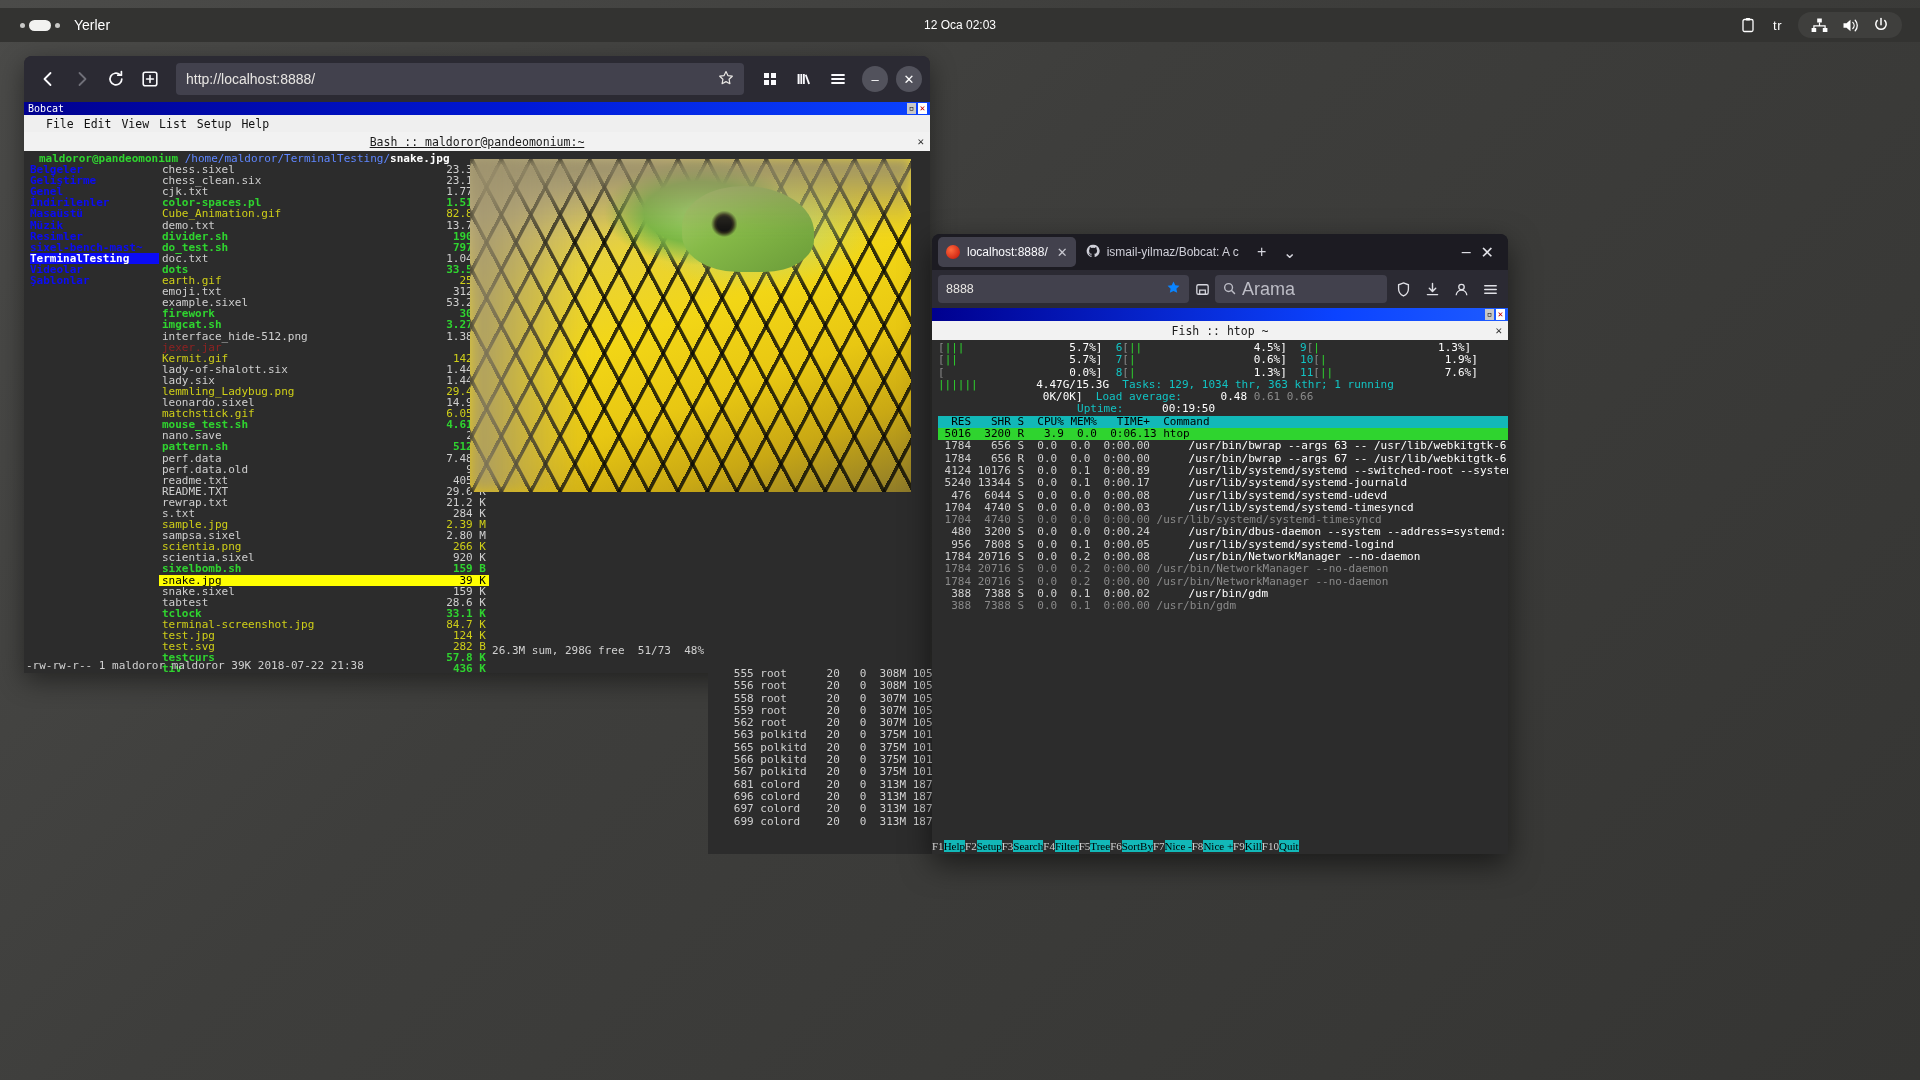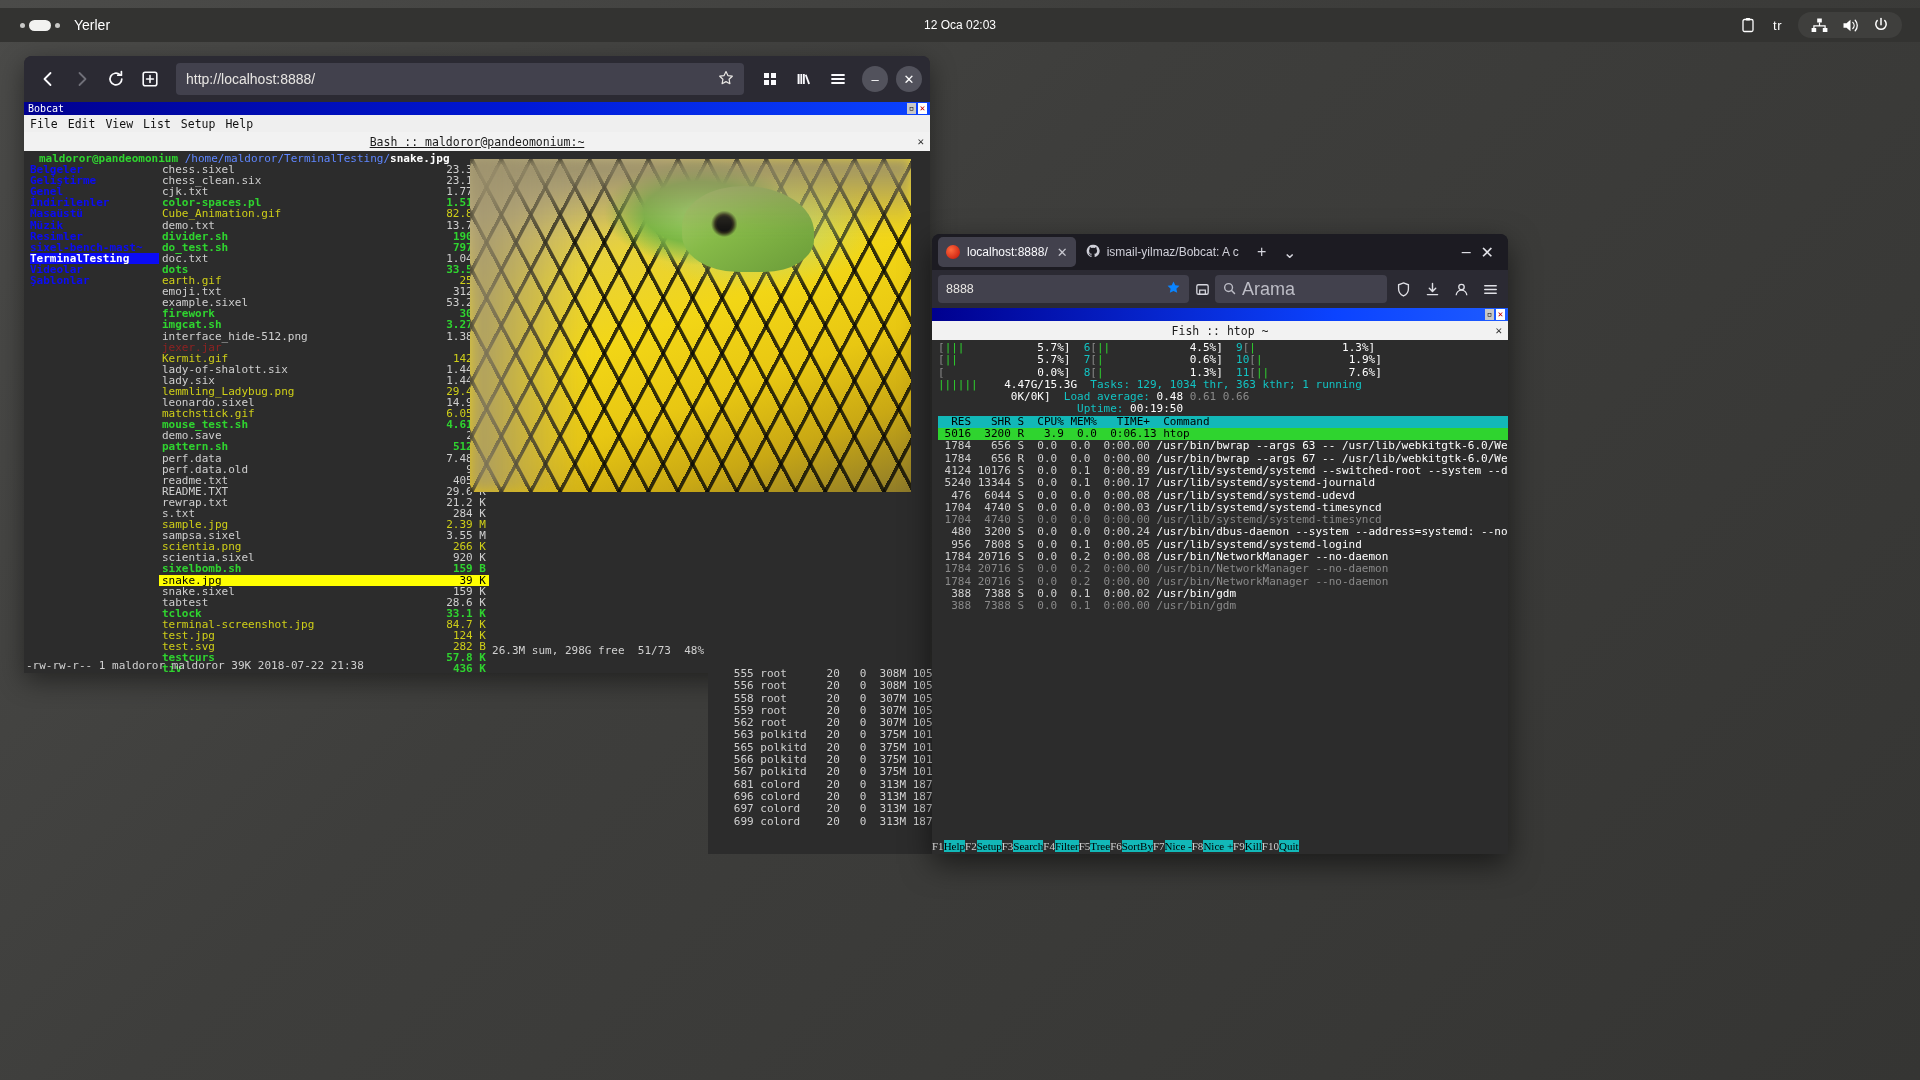--- a/index.html
+++ b/index.html
@@ -89,21 +89,21 @@
     color: #fff; font-size: 10px; line-height: 13px; padding-left: 4px;
     display: flex; align-items: center;
   }
   .bobcat-title .bt-label { flex: 1; }
   .bobcat-title .bt-btns { display: flex; gap: 2px; padding-right: 3px; }
   .bt-sq { width: 9px; height: 11px; background: #c8c8c8; color: #000; font-size: 9px;
            line-height: 11px; text-align: center; }
   .bt-sq.red { background: #ffffff; color: #c00000; font-weight: bold; }
   .bobcat-menu {
     height: 17px; background: #efefef; color: #111;
-    font-size: 11.5px; display: flex; align-items: center; gap: 10px; padding-left: 6px;
+    font-size: 11.5px; display: flex; align-items: center; gap: 10px; padding-left: 22px;
     font-family: "DejaVu Sans Mono", monospace;
   }
   .bobcat-tabbar {
     height: 19px; background: #f2f2f2; color: #1a1a1a;
     font-size: 11.5px; display: flex; align-items: center; justify-content: center;
     position: relative;
     font-family: "DejaVu Sans Mono", monospace;
     text-decoration: underline;
   }
   .bobcat-tabbar .tab-x { position: absolute; right: 6px; color: #333; font-size: 11px; }
@@ -238,21 +238,21 @@
   .htop-tab .tab-x { position: absolute; right: 6px; font-size: 11px; color: #333; }
   .htop-body {
     position: absolute; left: 0; right: 0; top: 32px; bottom: 0;
     background: #2c2c2c; color: #d0d0d0;
     font-family: "DejaVu Sans Mono", monospace;
     font-size: 11px; line-height: 12.3px;
     padding: 2px 0 0 6px; white-space: pre; overflow: hidden;
   }
   .htop-body .cy { color: #12c3c3; }
   .htop-body .gr { color: #2fd42f; }
-  .htop-body .wh { color: #ffffff; }
+  .htop-body .wh { color: #ffffff; margin-left: 32px; }
   .htop-body .dim { color: #8a8a8a; }
   .htop-hdr { background: #12b8b8; color: #000000; display: block; }
   .htop-sel { background: #2fd42f; color: #000000; display: block; }
   .htop-fn {
     position: absolute; left: 0; right: 8px; bottom: 0; height: 15px;
     background: #2c2c2c; font-family: Liberation Serif, serif;
     font-size: 11px; line-height: 15px; white-space: pre;
   }
   .fk { color: #d0d0d0; }
   .fl { background: #12b8b8; color: #000; }
@@ -428,30 +428,30 @@
               <div class="mc-row"><span class="fname c-green">imgcat.sh</span><span class="fsize c-green">3.27 K</span></div>
               <div class="mc-row"><span class="fname c-white">interface_hide-512.png</span><span class="fsize c-white">1.38 K</span></div>
               <div class="mc-row"><span class="fname c-red">jexer.jar</span><span class="fsize c-red"></span></div>
               <div class="mc-row"><span class="fname c-yellow">Kermit.gif</span><span class="fsize c-yellow">142 K</span></div>
               <div class="mc-row"><span class="fname c-white">lady-of-shalott.six</span><span class="fsize c-white">1.44 M</span></div>
               <div class="mc-row"><span class="fname c-white">lady.six</span><span class="fsize c-white">1.44 M</span></div>
               <div class="mc-row"><span class="fname c-yellow">lemmling_Ladybug.png</span><span class="fsize c-yellow">29.4 K</span></div>
               <div class="mc-row"><span class="fname c-white">leonardo.sixel</span><span class="fsize c-white">14.9 K</span></div>
               <div class="mc-row"><span class="fname c-yellow">matchstick.gif</span><span class="fsize c-yellow">6.05 M</span></div>
               <div class="mc-row"><span class="fname c-green">mouse_test.sh</span><span class="fsize c-green">4.61 K</span></div>
-              <div class="mc-row"><span class="fname c-white">demo.save</span><span class="fsize c-white">2 B</span></div>
+              <div class="mc-row"><span class="fname c-white">nano.save</span><span class="fsize c-white">2 B</span></div>
               <div class="mc-row"><span class="fname c-green">pattern.sh</span><span class="fsize c-green">512 B</span></div>
               <div class="mc-row"><span class="fname c-white">perf.data</span><span class="fsize c-white">7.48 K</span></div>
               <div class="mc-row"><span class="fname c-white">perf.data.old</span><span class="fsize c-white">9 K</span></div>
               <div class="mc-row"><span class="fname c-white">readme.txt</span><span class="fsize c-white">405 B</span></div>
               <div class="mc-row"><span class="fname c-white">README.TXT</span><span class="fsize c-white">29.6 K</span></div>
               <div class="mc-row"><span class="fname c-white">rewrap.txt</span><span class="fsize c-white">21.2 K</span></div>
               <div class="mc-row"><span class="fname c-white">s.txt</span><span class="fsize c-white">284 K</span></div>
               <div class="mc-row"><span class="fname c-yellow">sample.jpg</span><span class="fsize c-yellow">2.39 M</span></div>
-              <div class="mc-row"><span class="fname c-white">sampsa.sixel</span><span class="fsize c-white">3.55 M</span></div>
+              <div class="mc-row"><span class="fname c-white">sampsa.sixel</span><span class="fsize c-white">2.80 M</span></div>
               <div class="mc-row"><span class="fname c-yellow">scientia.png</span><span class="fsize c-yellow">266 K</span></div>
               <div class="mc-row"><span class="fname c-white">scientia.sixel</span><span class="fsize c-white">920 K</span></div>
               <div class="mc-row"><span class="fname c-green">sixelbomb.sh</span><span class="fsize c-green">159 B</span></div>
               <div class="mc-row sel"><span class="fname ">snake.jpg</span><span class="fsize ">39 K</span></div>
               <div class="mc-row"><span class="fname c-white">snake.sixel</span><span class="fsize c-white">159 K</span></div>
               <div class="mc-row"><span class="fname c-white">tabtest</span><span class="fsize c-white">28.6 K</span></div>
               <div class="mc-row"><span class="fname c-green">tclock</span><span class="fsize c-green">33.1 K</span></div>
               <div class="mc-row"><span class="fname c-yellow">terminal-screenshot.jpg</span><span class="fsize c-yellow">84.7 K</span></div>
               <div class="mc-row"><span class="fname c-yellow">test.jpg</span><span class="fsize c-yellow">124 K</span></div>
               <div class="mc-row"><span class="fname c-yellow">test.svg</span><span class="fsize c-yellow">282 B</span></div>

